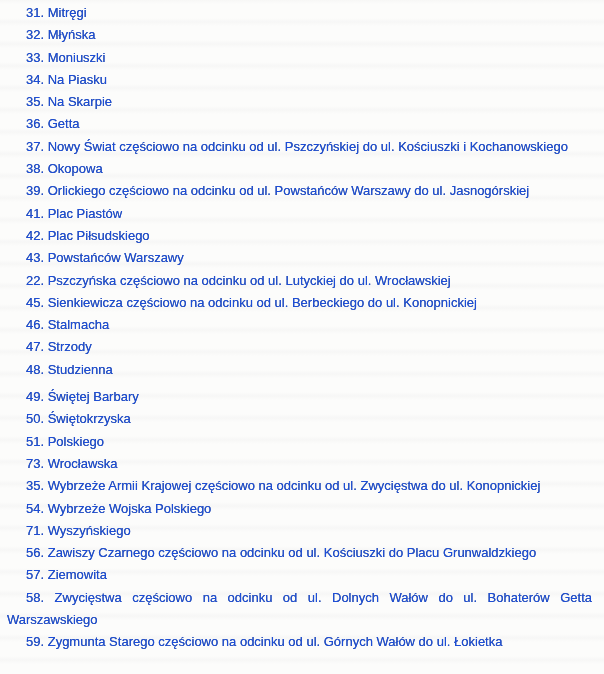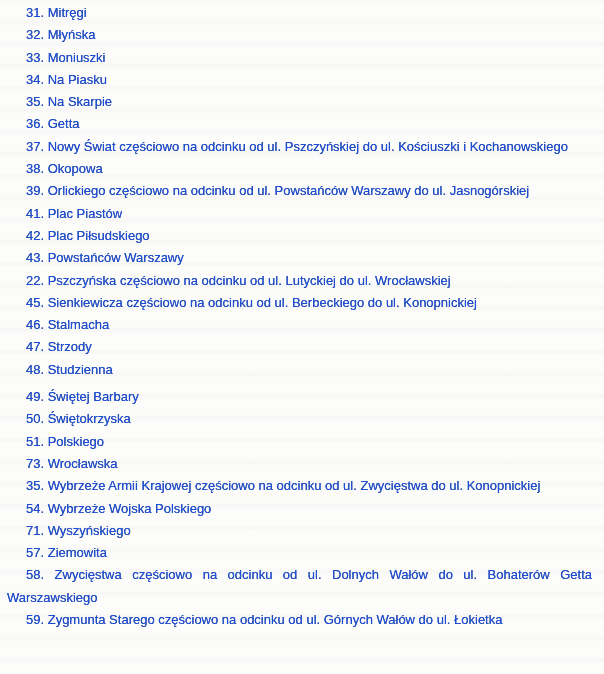--- a/index.html
+++ b/index.html
@@ -55,16 +55,17 @@
   <div class="item"><span class="num">46.</span> <span>Stalmacha</span></div>
   <div class="item"><span class="num">47.</span> <span>Strzody</span></div>
   <div class="item"><span class="num">48.</span> <span>Studzienna</span></div>
   <div class="item gap"><span class="num">49.</span> <span>Świętej Barbary</span></div>
   <div class="item"><span class="num">50.</span> <span>Świętokrzyska</span></div>
   <div class="item"><span class="num">51.</span> <span>Polskiego</span></div>
   <div class="item"><span class="num">73.</span> <span>Wrocławska</span></div>
   <div class="item"><span class="num">35.</span> <span>Wybrzeże Armii Krajowej częściowo na odcinku od ul. Zwycięstwa do ul. Konopnickiej</span></div>
   <div class="item"><span class="num">54.</span> <span>Wybrzeże Wojska Polskiego</span></div>
   <div class="item"><span class="num">71.</span> <span>Wyszyńskiego</span></div>
+  <div class="item"><span class="num">56.</span> <span>Zawiszy Czarnego częściowo na odcinku od ul. Kościuszki do Placu Grunwaldzkiego</span></div>
   <div class="item"><span class="num">57.</span> <span>Ziemowita</span></div>
   <div class="item wrap"><span class="num">58.</span> <span>Zwycięstwa częściowo na odcinku od ul. Dolnych Wałów do ul. Bohaterów Getta Warszawskiego</span></div>
   <div class="item"><span class="num">59.</span> <span>Zygmunta Starego częściowo na odcinku od ul. Górnych Wałów do ul. Łokietka</span></div>
 </div>
 
 </body></html>

